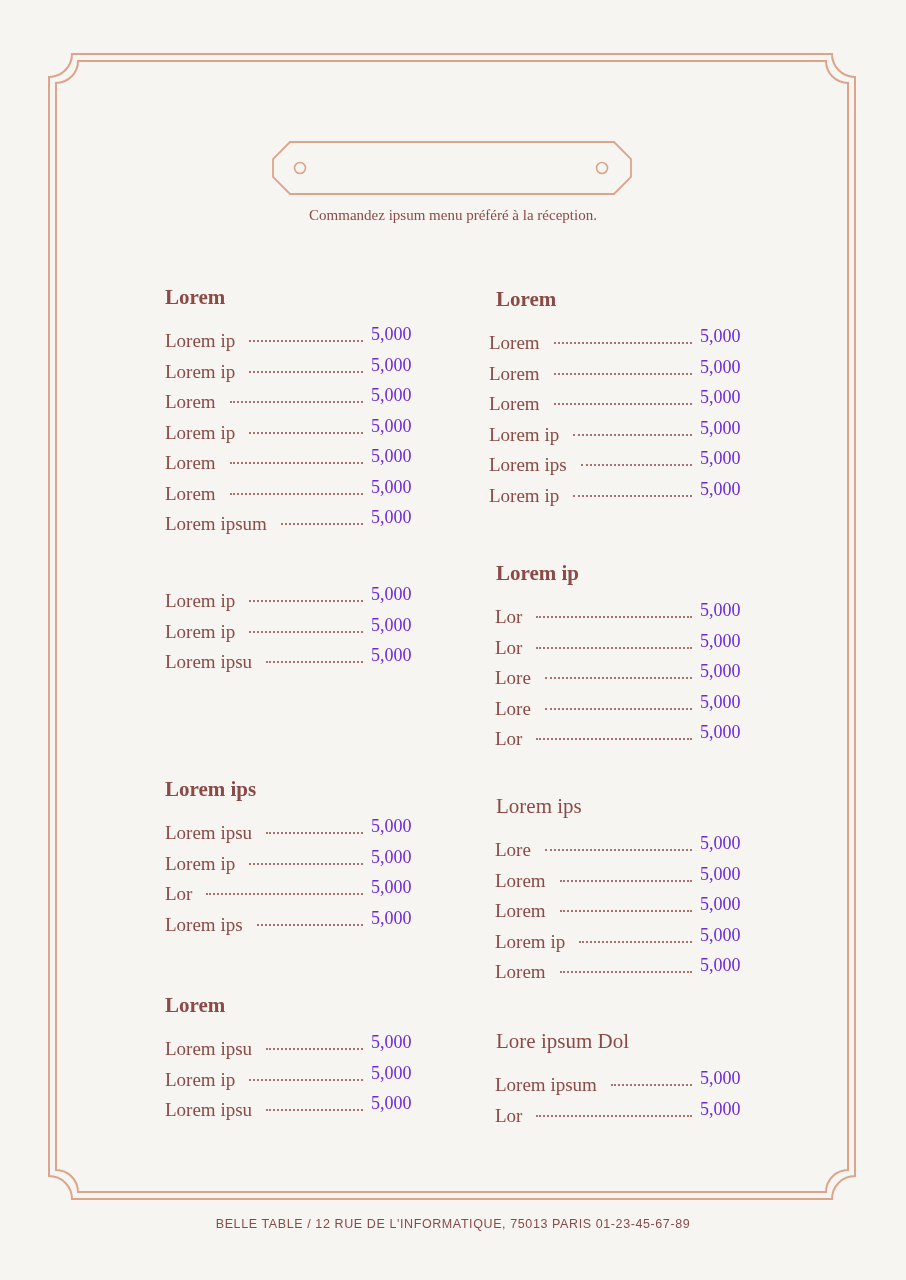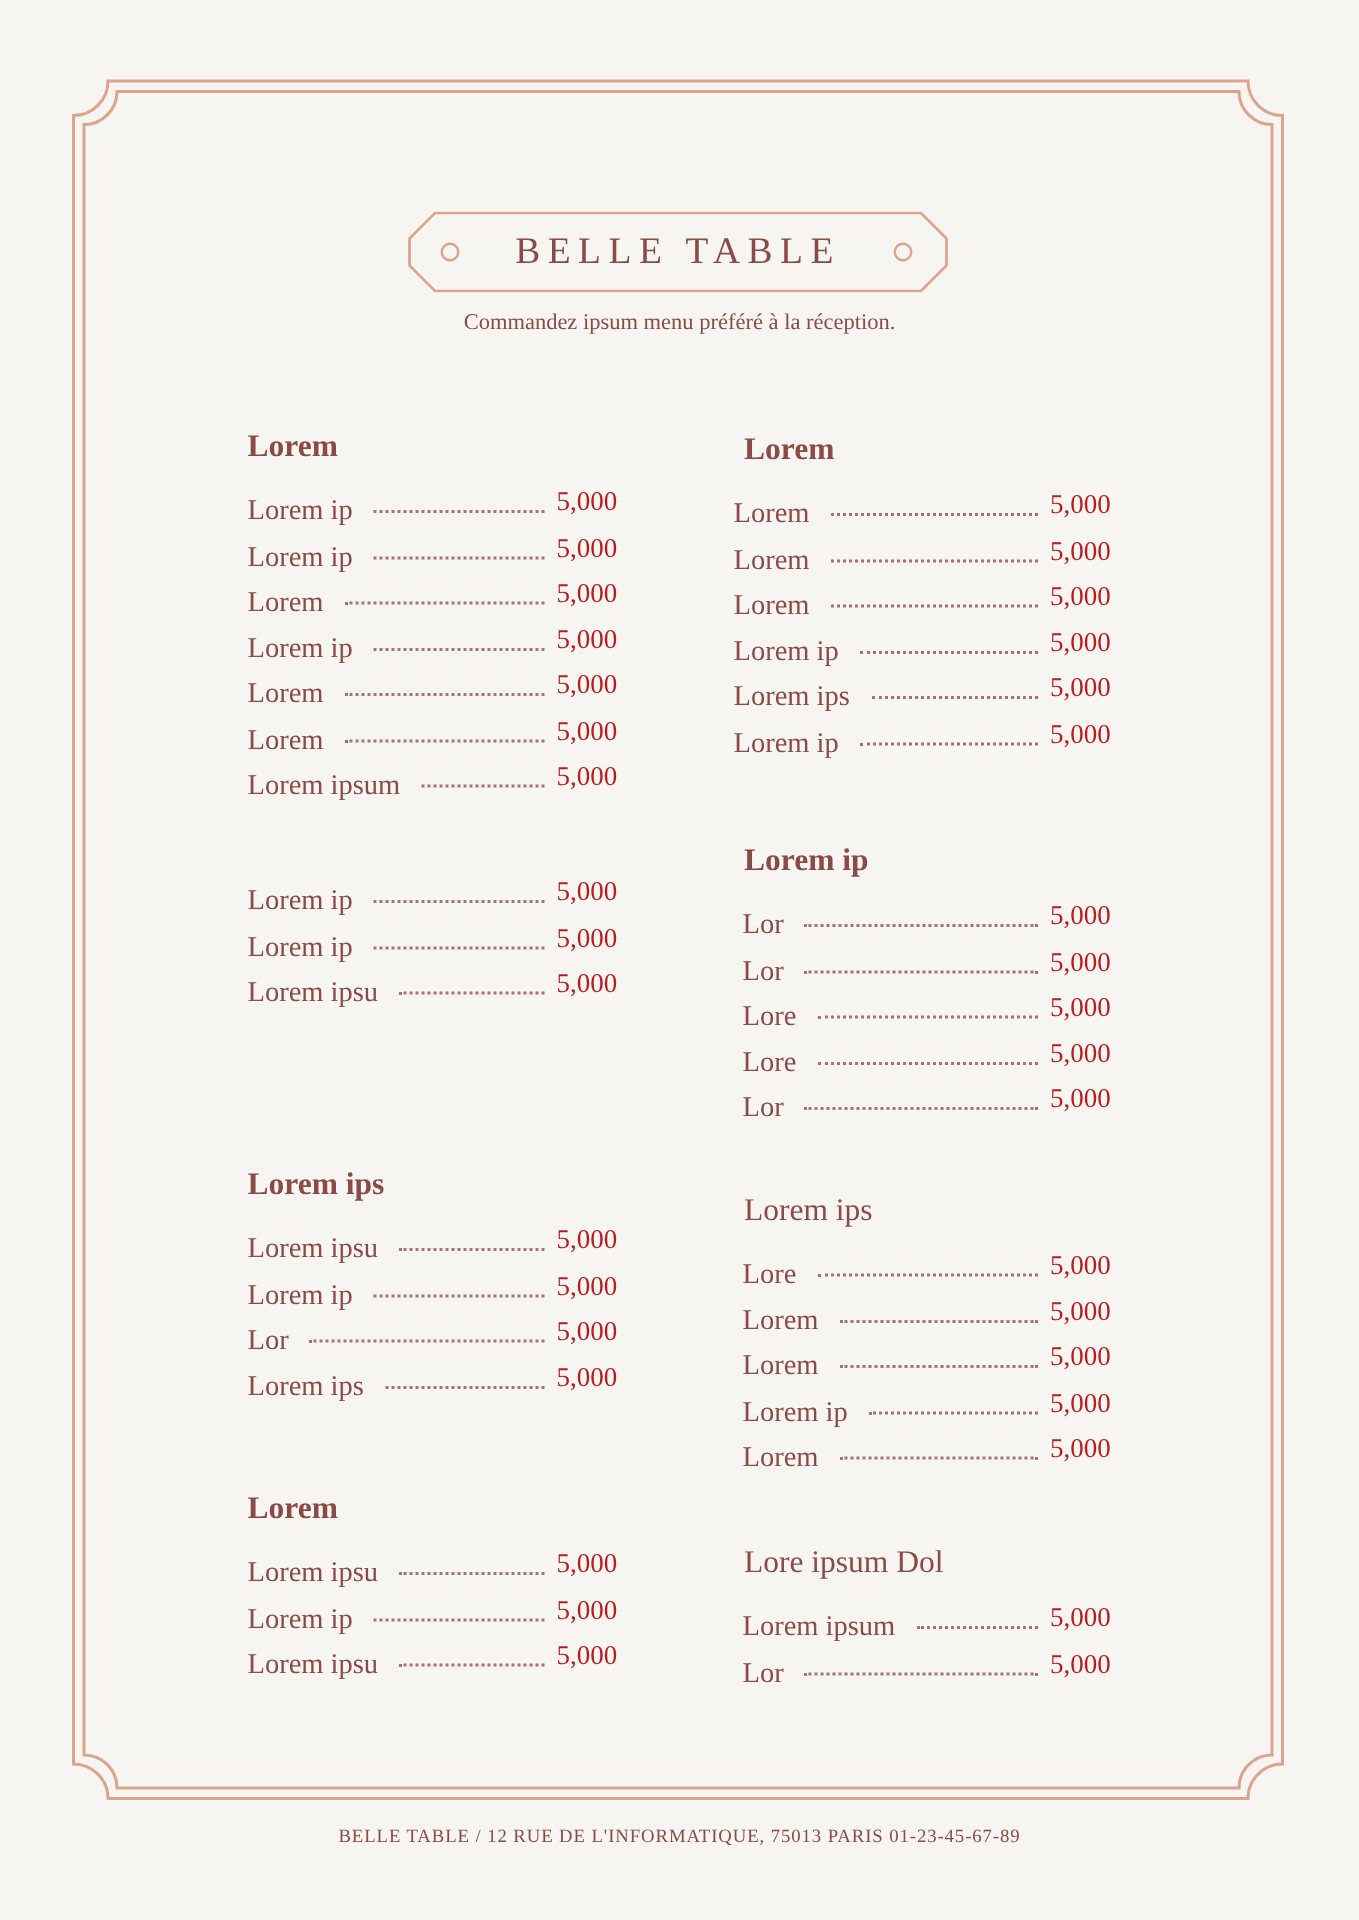--- a/index.html
+++ b/index.html
@@ -36,43 +36,42 @@
     .item-name {
       position: absolute; left: 0; top: 4px;
       font-family: "Liberation Serif", serif; font-size: 19px; color: #8b4a45;
     }
     .item-dots {
       position: absolute; top: 12px; height: 2px;
       border-bottom: 2px dotted #a9716b;
     }
     .item-price {
       position: absolute; top: -2px;
-      font-family: "Liberation Serif", serif; font-size: 18px; color: #b91c1c;
+      font-family: "Liberation Serif", serif; font-size: 18px; color: #6d28d9;
     }
     .footer {
       position: absolute; left: 0; width: 906px; top: 1217px; text-align: center;
-      font-family: Liberation Serif, serif; font-size: 12.5px; letter-spacing: 0.6px;
+      font-family: Liberation Sans, sans-serif; font-size: 12.5px; letter-spacing: 0.6px;
       color: #8b4a45;
     }
   </style>
 </head>
 <body>
 
 <svg class="frame-svg" width="906" height="1280" viewBox="0 0 906 1280">
   <path d="M 72 54 L 832 54 A 23 23 0 0 0 855 77 L 855 1176 A 23 23 0 0 0 832 1199 L 72 1199 A 23 23 0 0 0 49 1176 L 49 77 A 23 23 0 0 0 72 54 Z" fill="none" stroke="#dca48a" stroke-width="2"></path>
   <path d="M 78 61 L 826 61 A 22 22 0 0 0 848 83 L 848 1170 A 22 22 0 0 0 826 1192 L 78 1192 A 22 22 0 0 0 56 1170 L 56 83 A 22 22 0 0 0 78 61 Z" fill="none" stroke="#dca48a" stroke-width="2"></path>
 </svg>
 
 <div class="title-badge">
   <svg width="360" height="54" viewBox="0 0 360 54">
     <path d="M 18 1 L 342 1 L 359 18 L 359 36 L 342 53 L 18 53 L 1 36 L 1 18 Z" fill="none" stroke="#dca48a" stroke-width="1.8"></path>
     <circle cx="28" cy="27" r="5.5" fill="none" stroke="#dca48a" stroke-width="1.6"></circle>
     <circle cx="330" cy="27" r="5.5" fill="none" stroke="#dca48a" stroke-width="1.6"></circle>
   </svg>
-  <div class="title-text">BELLE TABLE</div>
 </div>
 
 <div class="subtitle">Commandez ipsum menu préféré à la réception.</div>
 
 <div id="sections">
     <div class="section" style="left: 165px; top: 283px; width: 260px;">
       <div class="section-title">Lorem</div>
       <div class="items" style="margin-top: 15px;">
         <div class="item">
           <span class="item-name" style="left: 0px;">Lorem ip</span>

